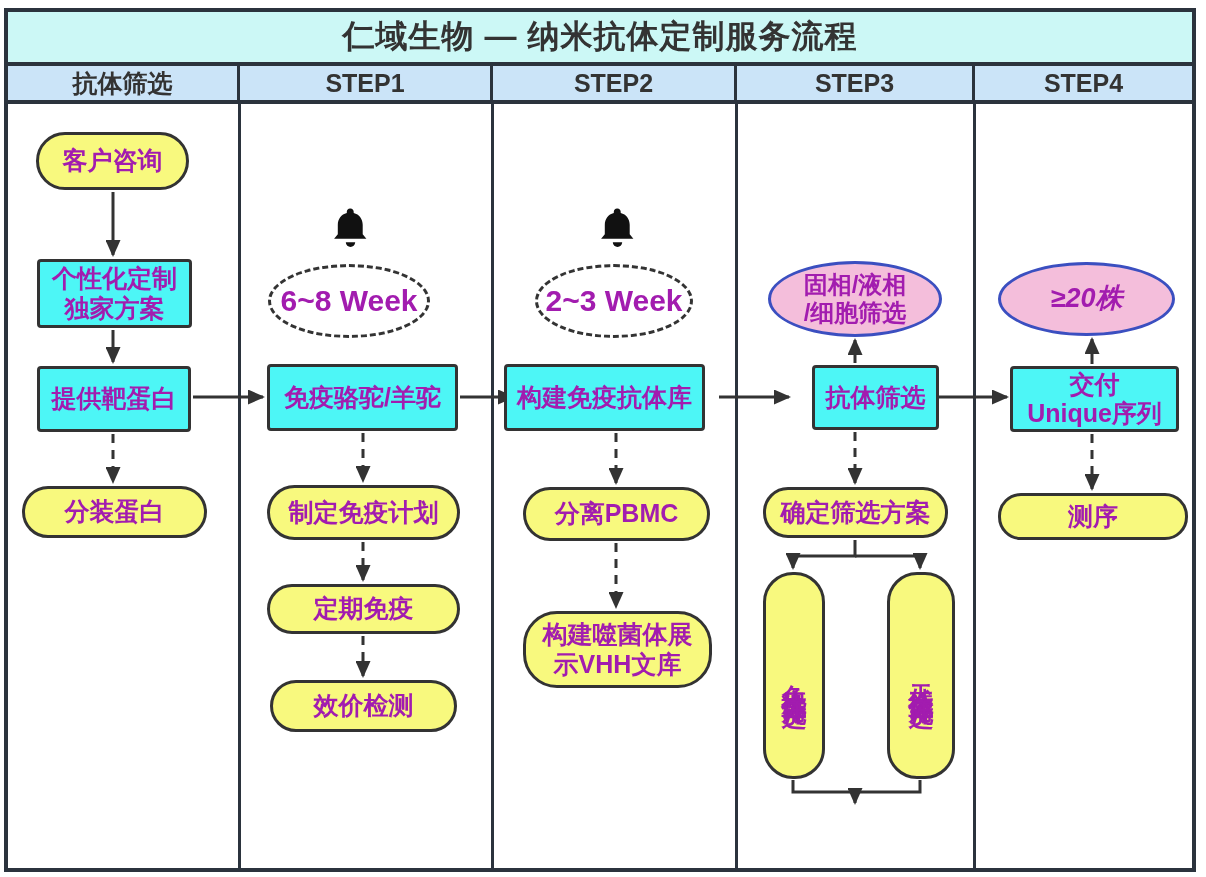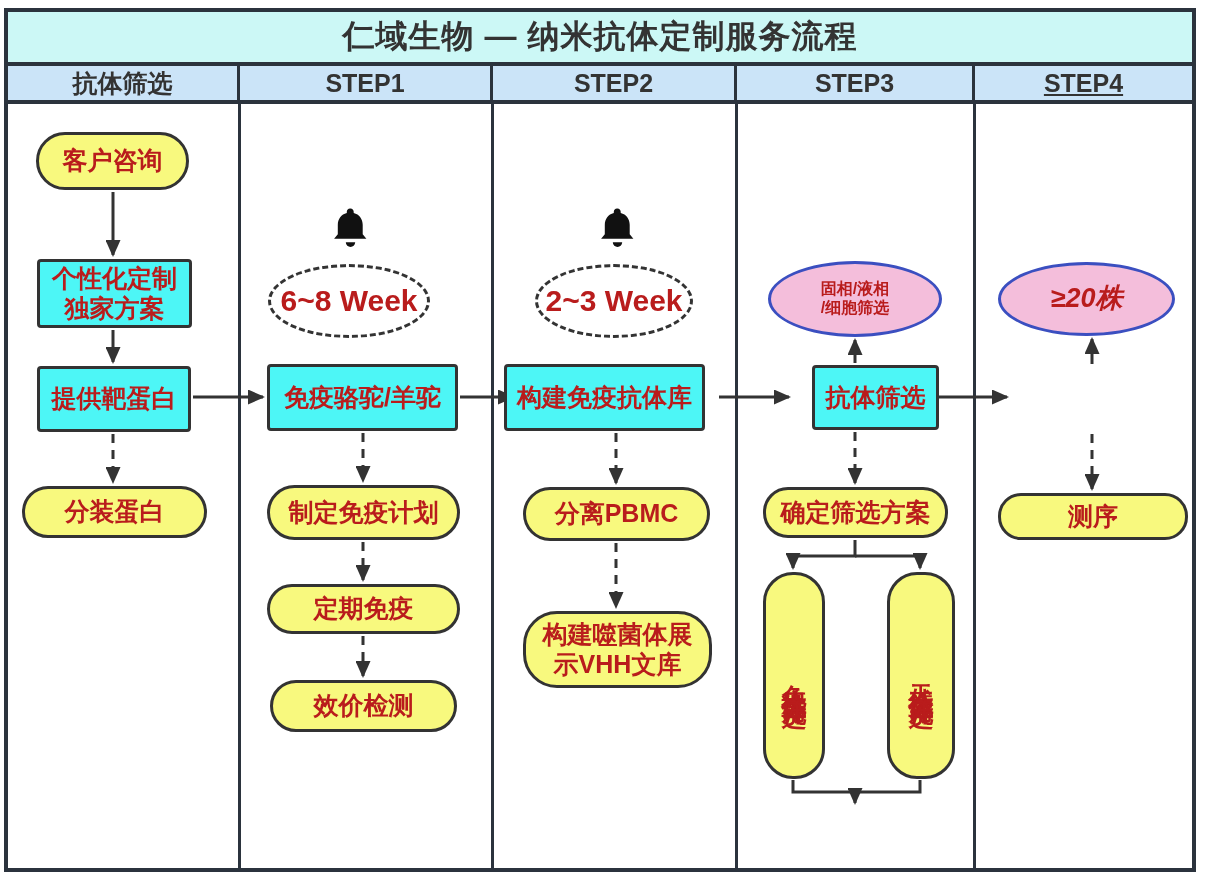--- a/index.html
+++ b/index.html
@@ -22,36 +22,36 @@
   }
   .header-row {
     position: absolute; left: 0; top: 54px; width: 1184px; height: 38px;
     border-bottom: 4px solid #2b333d; display: flex;
   }
   .hcell {
     background: #cbe4f8; height: 100%;
     display: flex; align-items: center; justify-content: center;
     font-size: 25px; border-right: 3px solid #2b333d;
   }
-  .hcell:last-child { border-right: none; text-decoration: underline; }
+  .hcell:last-child { border-right: none; }
   .vdiv { position: absolute; top: 104px; height: 764px; width: 3px; background: #2b333d; }
   .node {
     position: absolute; display: flex; align-items: center; justify-content: center;
     text-align: center; white-space: pre-line; line-height: 1.18;
-    font-size: 25px; color: #b91c1c;
+    font-size: 25px; color: #a21caf;
   }
   .proc { background: #4df6f6; border: 3px solid #333; border-radius: 4px; }
   .task { background: #f8f97e; border: 3px solid #333; border-radius: 28px; }
   .task.big-r { border-radius: 34px; }
   .vtask {
     background: #f8f97e; border: 3px solid #333; border-radius: 30px;
     writing-mode: vertical-rl; text-orientation: upright;
     letter-spacing: 3px; line-height: 1;
   }
-  .phase { background: #f4bedb; border: 3px solid #3b4fc0; border-radius: 50%; font-size: 16px; }
+  .phase { background: #f4bedb; border: 3px solid #3b4fc0; border-radius: 50%; font-size: 24px; }
   .phase.one-line { font-size: 27px; font-style: italic; }
   .timer { background: #fff; border: 3px dashed #333; border-radius: 50%; font-size: 30px; }
   .bell { position: absolute; }
   svg.connectors { position: absolute; left: 0; top: 0; pointer-events: none; }
 </style>
 </head>
 <body>
 
 <div class="canvas">
 
@@ -132,15 +132,17 @@
 示VHH文库</div>
 
   <div class="node phase" style="left:768px;top:261px;width:174px;height:76px">固相/液相
 /细胞筛选</div>
   <div class="node proc" style="left:812px;top:365px;width:127px;height:65px">抗体筛选</div>
   <div class="node task" style="left:763px;top:487px;width:185px;height:51px;border-radius:25px">确定筛选方案</div>
   <div class="node vtask" style="left:763px;top:572px;width:62px;height:207px">免疫抗体库筛选</div>
   <div class="node vtask" style="left:887px;top:572px;width:68px;height:207px">天然抗体库筛选</div>
 
   <div class="node phase one-line" style="left:998px;top:262px;width:177px;height:74px">≥20株</div>
+  <div class="node proc" style="left:1010px;top:366px;width:169px;height:66px">交付
+Unique序列</div>
   <div class="node task" style="left:998px;top:493px;width:190px;height:47px;border-radius:23px">测序</div>
 
 </div>
 
 </body></html>

